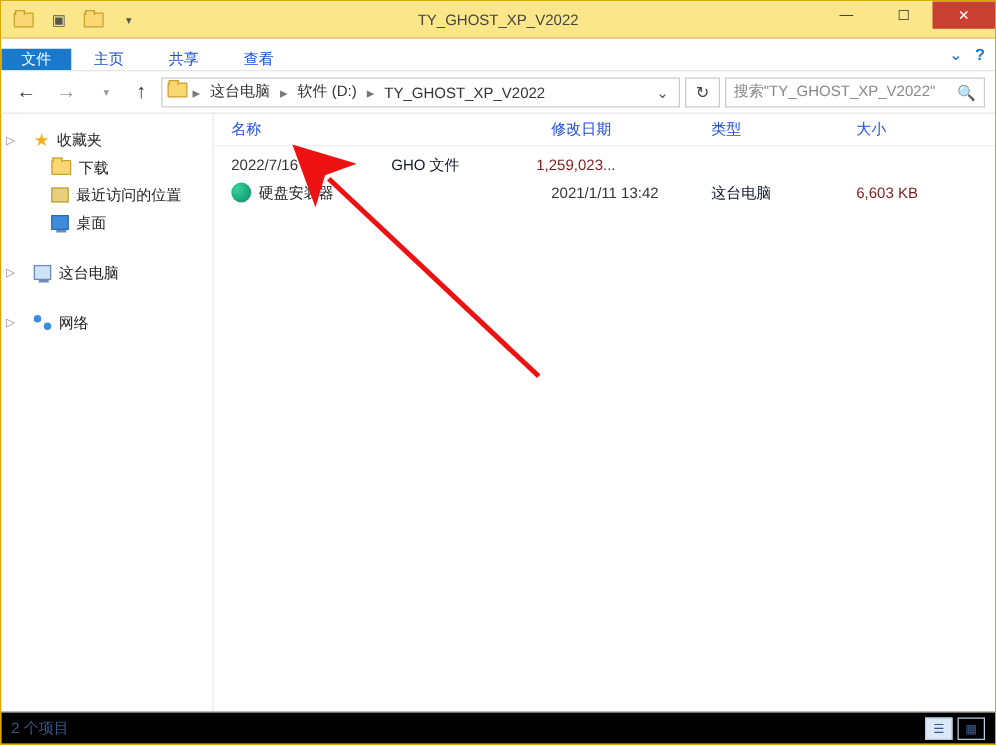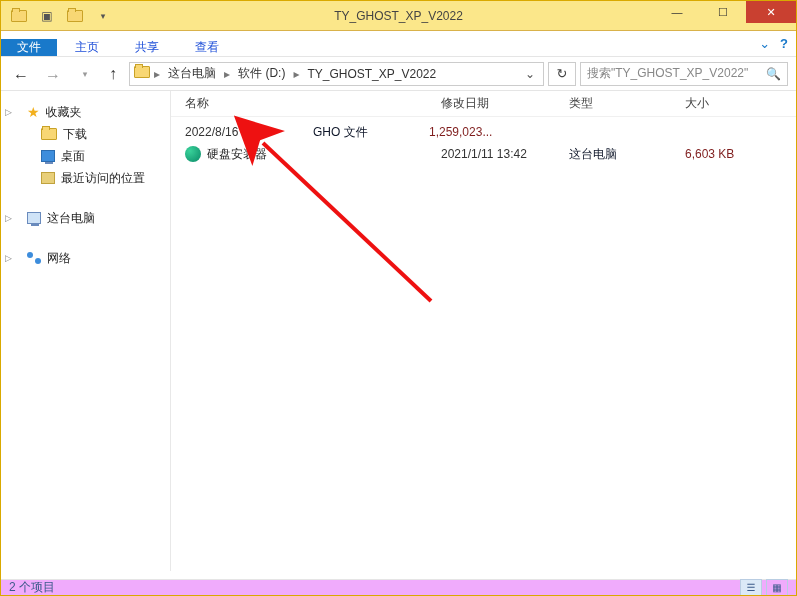--- a/index.html
+++ b/index.html
@@ -45,37 +45,37 @@
   .star { color: #f2b01e; font-size: 14px; }
   .folder-mini { width: 16px; height: 12px; background: #f8d774; border: 1px solid #c9a227; border-radius: 1px; display: inline-block; position: relative; }
   .folder-mini::before { content:""; position:absolute; top:-3px; left:0; width:6px; height:3px; background:#f8d774; border:1px solid #c9a227; border-bottom:none; }
   .pc-icon { width:14px; height:12px; background:#cfe3f7; border:1px solid #6a8bbd; display:inline-block; position:relative; }
   .pc-icon::after { content:""; position:absolute; bottom:-3px; left:3px; width:8px; height:2px; background:#6a8bbd; }
   .net-icon { width:14px; height:12px; display:inline-block; position:relative; }
   .net-icon::before { content:""; position:absolute; width:6px; height:6px; background:#3d8ddc; border-radius:50%; left:0; top:0; }
   .net-icon::after { content:""; position:absolute; width:6px; height:6px; background:#3d8ddc; border-radius:50%; right:0; bottom:0; }
 
   .content { flex: 1; position: relative; }
-  .columns { display: flex; height: 26px; align-items: center; font-size: 12px; color: #404040; padding-left: 14px; border-bottom: 1px solid #f0f0f0; }
+  .columns { display: flex; height: 26px; align-items: center; font-size: 12px; color: #1d4ed8; padding-left: 14px; border-bottom: 1px solid #f0f0f0; }
   .col-name { width: 256px; }
   .col-date { width: 128px; }
   .col-type { width: 116px; }
   .col-size { flex: 1; font-family: Liberation Serif, serif; }
   .rows { padding-top: 4px; }
   .file-row { display: flex; align-items: center; height: 22px; font-size: 12px; color: #222; padding-left: 14px; }
   .file-row .c-name { width: 256px; display: flex; align-items: center; gap: 6px; }
   .file-row .c-date { width: 128px; color: #333; }
   .file-row .c-type { width: 116px; color: #0f172a; }
   .file-row .c-size { flex: 1; text-align: left; padding-right: 30px; color: #7f1d1d; }
   .file-icon { width: 16px; height: 20px; border: 1px solid #bbb; background: #fff; position: relative; }
   .file-icon::after { content:""; position:absolute; right:-1px; top:-1px; border-top:5px solid #fff; border-left:5px solid #bbb; }
   .app-icon { width:16px; height:16px; border-radius:50%; background: radial-gradient(circle at 30% 30%, #39d29a, #0a8a67); }
 
   
-  .statusbar { position: absolute; bottom: 0; left: 0; right: 0; height: 16px; background: #f0abfc; border-top: 1px solid #e5e5e5; display: flex; align-items: center; justify-content: space-between; padding: 0 8px; font-size: 12px; color: #3b5a8a; }
+  .statusbar { position: absolute; bottom: 0; left: 0; right: 0; height: 26px; background: #000000; border-top: 1px solid #e5e5e5; display: flex; align-items: center; justify-content: space-between; padding: 0 8px; font-size: 12px; color: #3b5a8a; }
   .viewbtns { display: flex; gap: 4px; }
   .viewbtn { width: 22px; height: 18px; border: 1px solid #b9cde2; display: flex; align-items: center; justify-content: center; font-size: 10px; color: #3b5a8a; }
   .viewbtn.active { background: #dbe9f7; }
 
   
   .arrow-svg { position: absolute; pointer-events: none; left:0; top:0; }
 </style>
 </head>
 <body>
 
@@ -138,26 +138,26 @@
       <div class="side-row">
         <span class="exp">▷</span>
         <span class="star">★</span>
         <span>收藏夹</span>
       </div>
       <div class="side-row sub">
         <span class="folder-mini"></span>
         <span>下载</span>
       </div>
       <div class="side-row sub">
+        <span style="width:14px;height:12px;background:#e8cf7a;border:1px solid #c0a23d;display:inline-block;"></span>
+        <span>最近访问的位置</span>
+      </div>
+      <div class="side-row sub">
         <span class="pc-icon" style="background:#3d8ddc;border-color:#2a6cb0;"></span>
         <span>桌面</span>
-      </div>
-      <div class="side-row sub">
-        <span style="width:14px;height:12px;background:#e8cf7a;border:1px solid #c0a23d;display:inline-block;"></span>
-        <span>最近访问的位置</span>
       </div>
     </div>
     <div class="side-group">
       <div class="side-row">
         <span class="exp">▷</span>
         <span class="pc-icon"></span>
         <span>这台电脑</span>
       </div>
     </div>
     <div class="side-group">
@@ -171,21 +171,21 @@
 
   <div class="content">
     <div class="columns">
       <div class="col-name">名称</div>
       <div class="col-date">修改日期</div>
       <div class="col-type">类型</div>
       <div class="col-size">大小</div>
     </div>
     <div class="rows">
       <div class="file-row">
-        <div class="c-date">2022/8/16 17:27</div>
+        <div class="c-date">2022/7/16 17:27</div>
         <div class="c-type">GHO 文件</div>
         <div class="c-size">1,259,023...</div>
       </div>
       <div class="file-row">
         <div class="c-name">
           <span class="app-icon"></span>
           <span>硬盘安装器</span>
         </div>
         <div class="c-date">2021/1/11 13:42</div>
         <div class="c-type">这台电脑</div>

